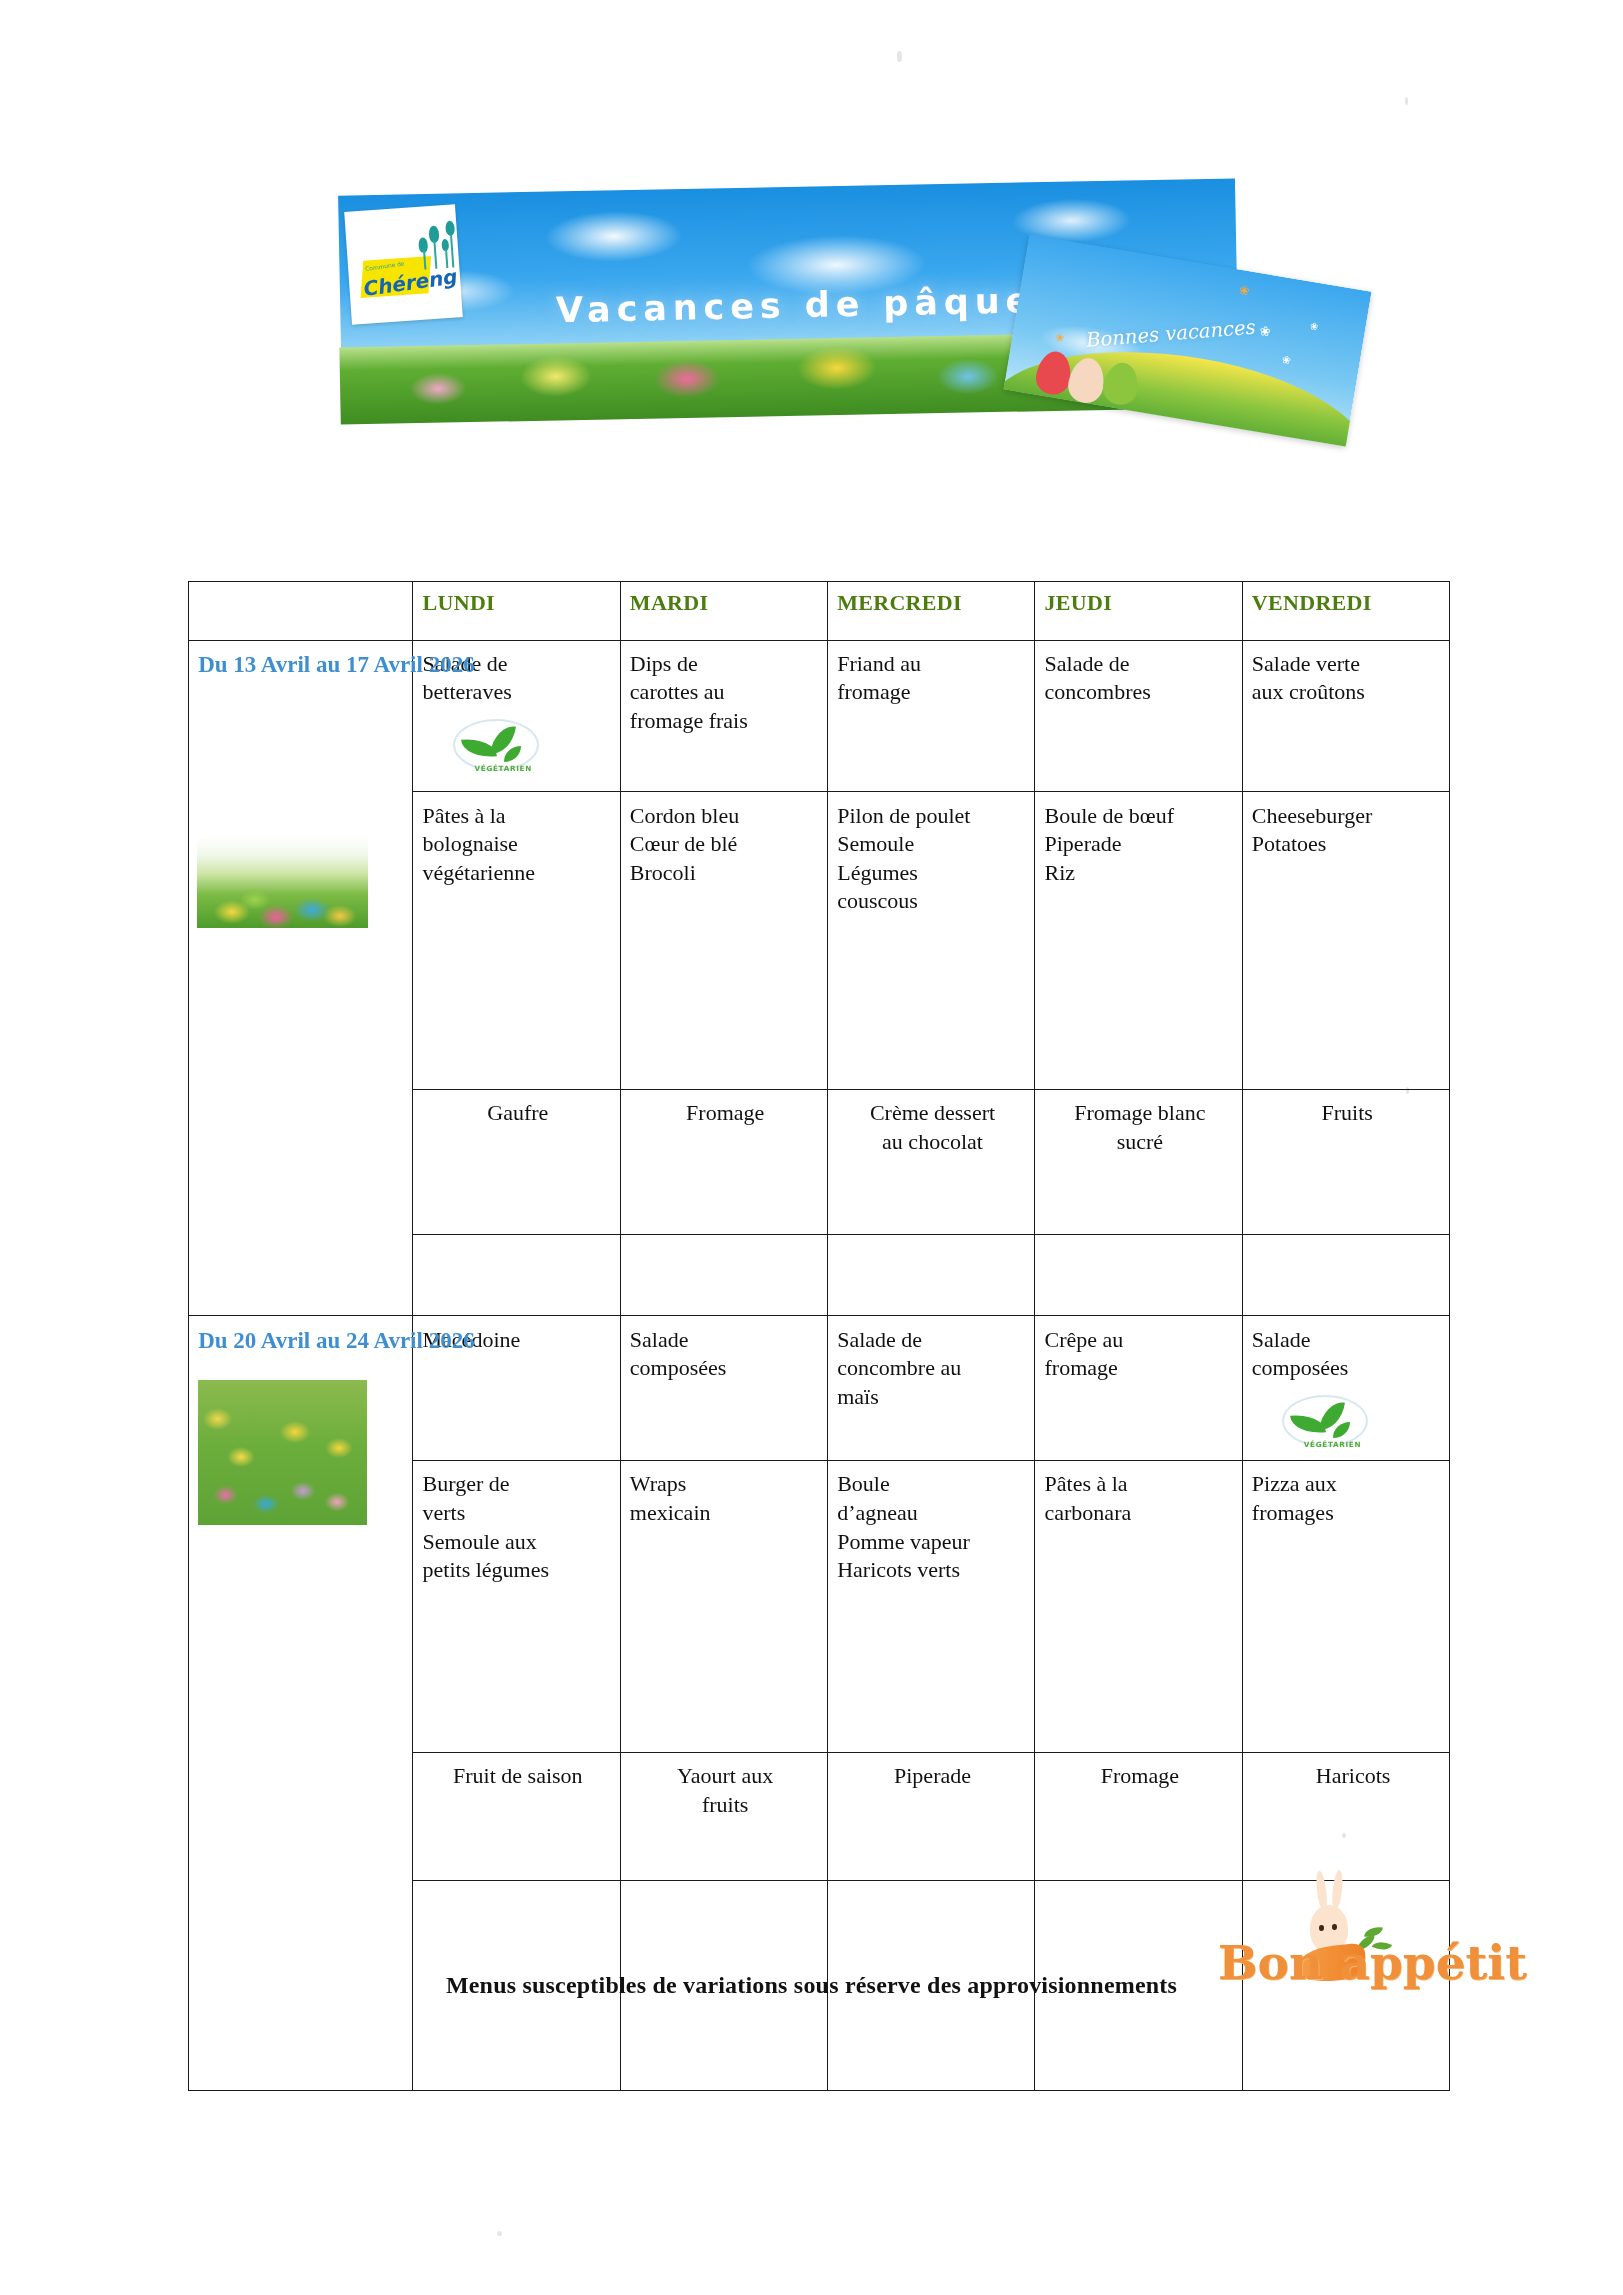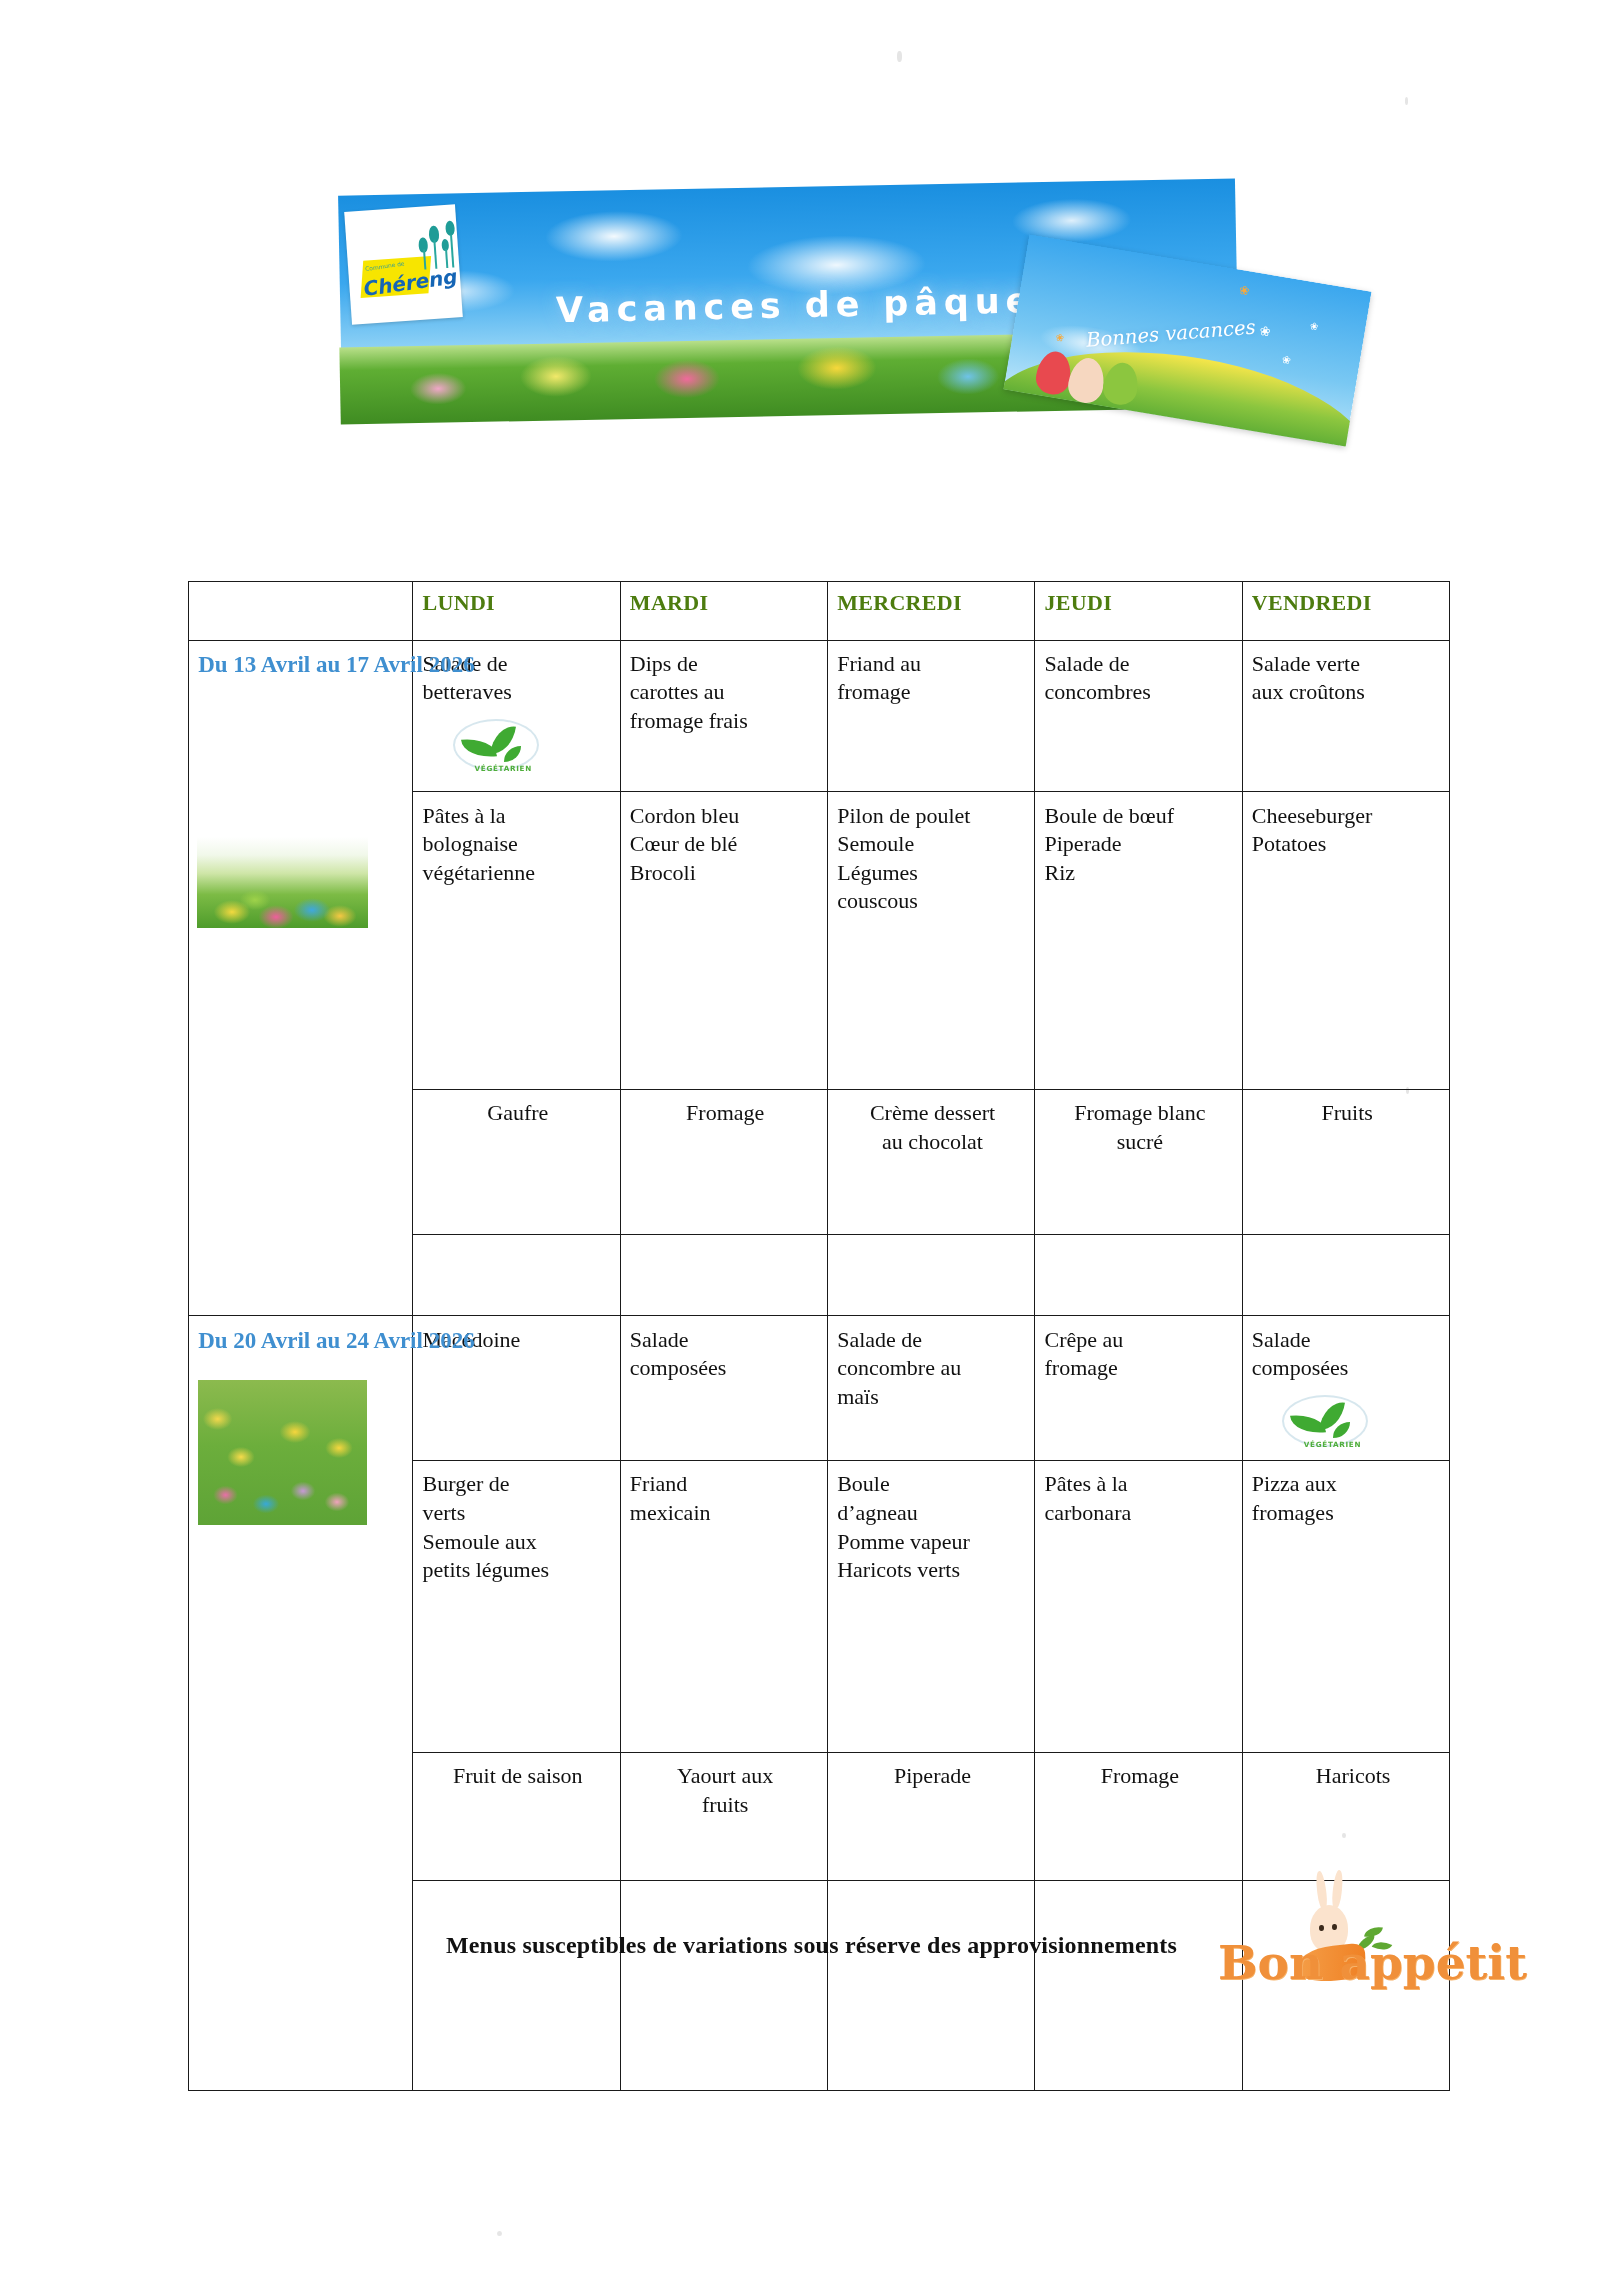--- a/index.html
+++ b/index.html
@@ -363,21 +363,21 @@
     position: absolute;
     width: 4.6px; height: 5.9px;
     background: #3b2a1c;
     border-radius: 50%;
   }
 
   
   #footer-note {
     position: absolute;
     left: 0;
-    top: 1932px;
+    top: 1972px;
     width: 1623px;
     text-align: center;
     font-size: 24px;
     font-weight: bold;
     letter-spacing: 0.2px;
   }
 </style>
 </head>
 <body>
 
@@ -566,21 +566,21 @@
       </td>
     </tr>
     <tr class="main-row">
       <td>
         <div class="cell-text">Burger de
 verts
 Semoule aux
 petits légumes</div>
       </td>
       <td>
-        <div class="cell-text">Friand
+        <div class="cell-text">Wraps
 mexicain</div>
       </td>
       <td>
         <div class="cell-text">Boule
 d’agneau
 Pomme vapeur
 Haricots verts</div>
       </td>
       <td>
         <div class="cell-text">Pâtes à la

